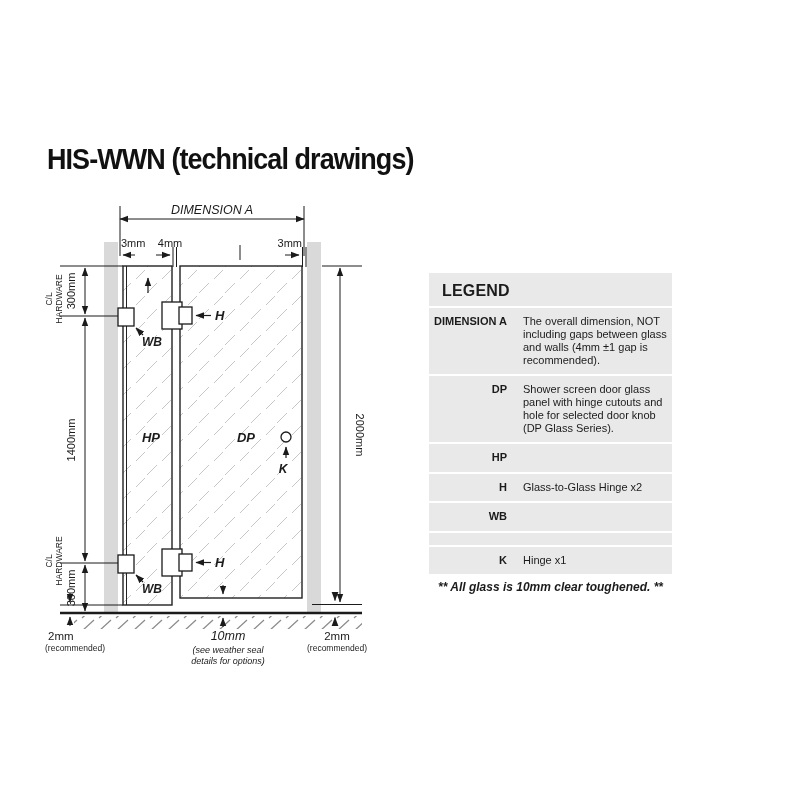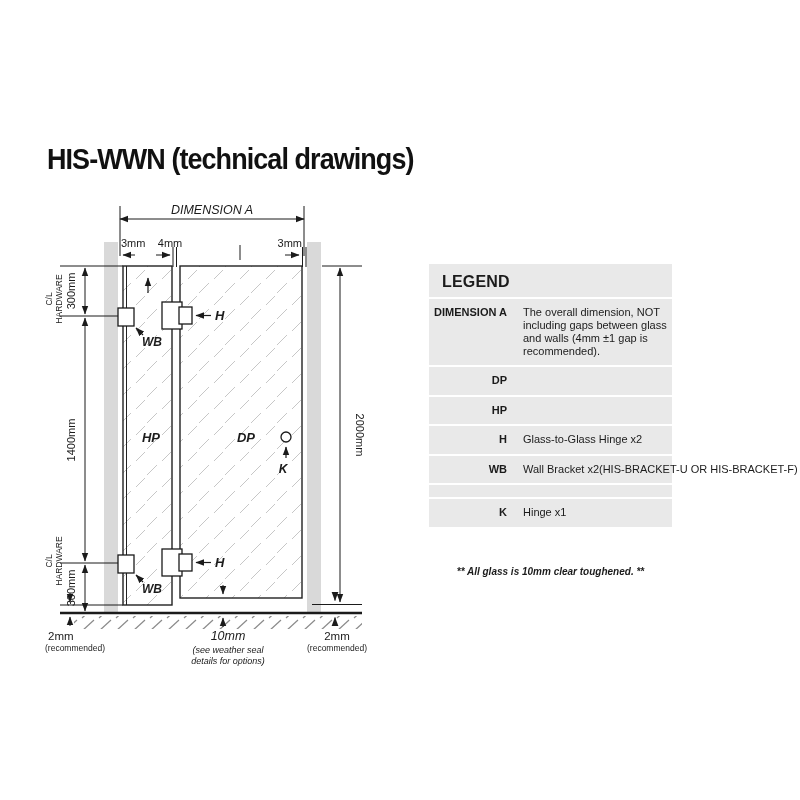--- a/index.html
+++ b/index.html
@@ -2,30 +2,30 @@
 <html><head>
 <meta charset="utf-8">
 <style>
   html,body{margin:0;padding:0;background:#fff;}
   .stage{position:relative;width:800px;height:800px;background:#ffffff;overflow:hidden;
          font-family:"Liberation Sans",sans-serif;color:#1b1b1b;text-decoration:underline;}
   .page-title{position:absolute;left:47px;top:143px;font-size:29px;font-weight:700;
               letter-spacing:-1px;transform:scaleX(.93);transform-origin:left center;
               white-space:nowrap;color:#111;}
   .drawing-svg{position:absolute;left:30px;top:190px;}
-  .legend{position:absolute;left:429px;top:264px;width:243px;background:#e9e9e9;}
+  .legend{position:absolute;left:429px;top:273px;width:243px;background:#e9e9e9;}
   .legend-title{font-size:16px;font-weight:700;padding:9px 0 6px 13px;letter-spacing:.2px;}
   .legend-row{display:flex;border-top:2px solid #ffffff;padding:7px 0 7px 0;}
   .legend-term{width:78px;min-width:78px;text-align:right;font-weight:700;font-size:11px;
                padding-right:16px;line-height:13.5px;}
   .legend-desc{width:150px;font-size:11px;line-height:13px;}
   .legend-desc.nowrap{white-space:nowrap;width:auto;overflow:visible;}
   .legend-spacer{height:12px;border-top:2px solid #ffffff;}
-  .legend-footnote{position:absolute;left:429px;top:566px;width:243px;text-align:center;
-                   font-size:10px;font-style:italic;font-weight:600;}
+  .legend-footnote{position:absolute;left:429px;top:580px;width:243px;text-align:center;
+                   font-size:12px;font-style:italic;font-weight:600;}
   svg text{font-family:"Liberation Sans",sans-serif;fill:#1b1b1b;}
 </style>
 </head>
 <body>
 
 <div class="stage">
 
   <div class="page-title">HIS-WWN (technical drawings)</div>
 
   <svg class="drawing-svg" width="350" height="500" viewBox="0 0 350 500">
@@ -152,31 +152,31 @@
 
   <div class="legend">
     <div class="legend-title">LEGEND</div>
 
     <div class="legend-row">
       <div class="legend-term">DIMENSION A</div>
       <div class="legend-desc">The overall dimension, NOT including gaps between glass and walls (4mm ±1 gap is recommended).</div>
     </div>
     <div class="legend-row">
       <div class="legend-term">DP</div>
+      <div class="legend-desc">Shower screen door glass panel with hinge cutouts and hole for selected door knob (DP Glass Series).</div>
     </div>
     <div class="legend-row">
       <div class="legend-term">HP</div>
     </div>
     <div class="legend-row">
       <div class="legend-term">H</div>
       <div class="legend-desc">Glass-to-Glass Hinge x2</div>
     </div>
     <div class="legend-row">
       <div class="legend-term">WB</div>
-      <div class="legend-desc nowrap">Wall Bracket x2(HIS-BRACKET-U OR HIS-BRACKET-F)</div>
     </div>
     <div class="legend-spacer"></div>
     <div class="legend-row">
       <div class="legend-term">K</div>
       <div class="legend-desc">Hinge x1</div>
     </div>
   </div>
 
   <div class="legend-footnote">** All glass is 10mm clear toughened. **</div>
 

